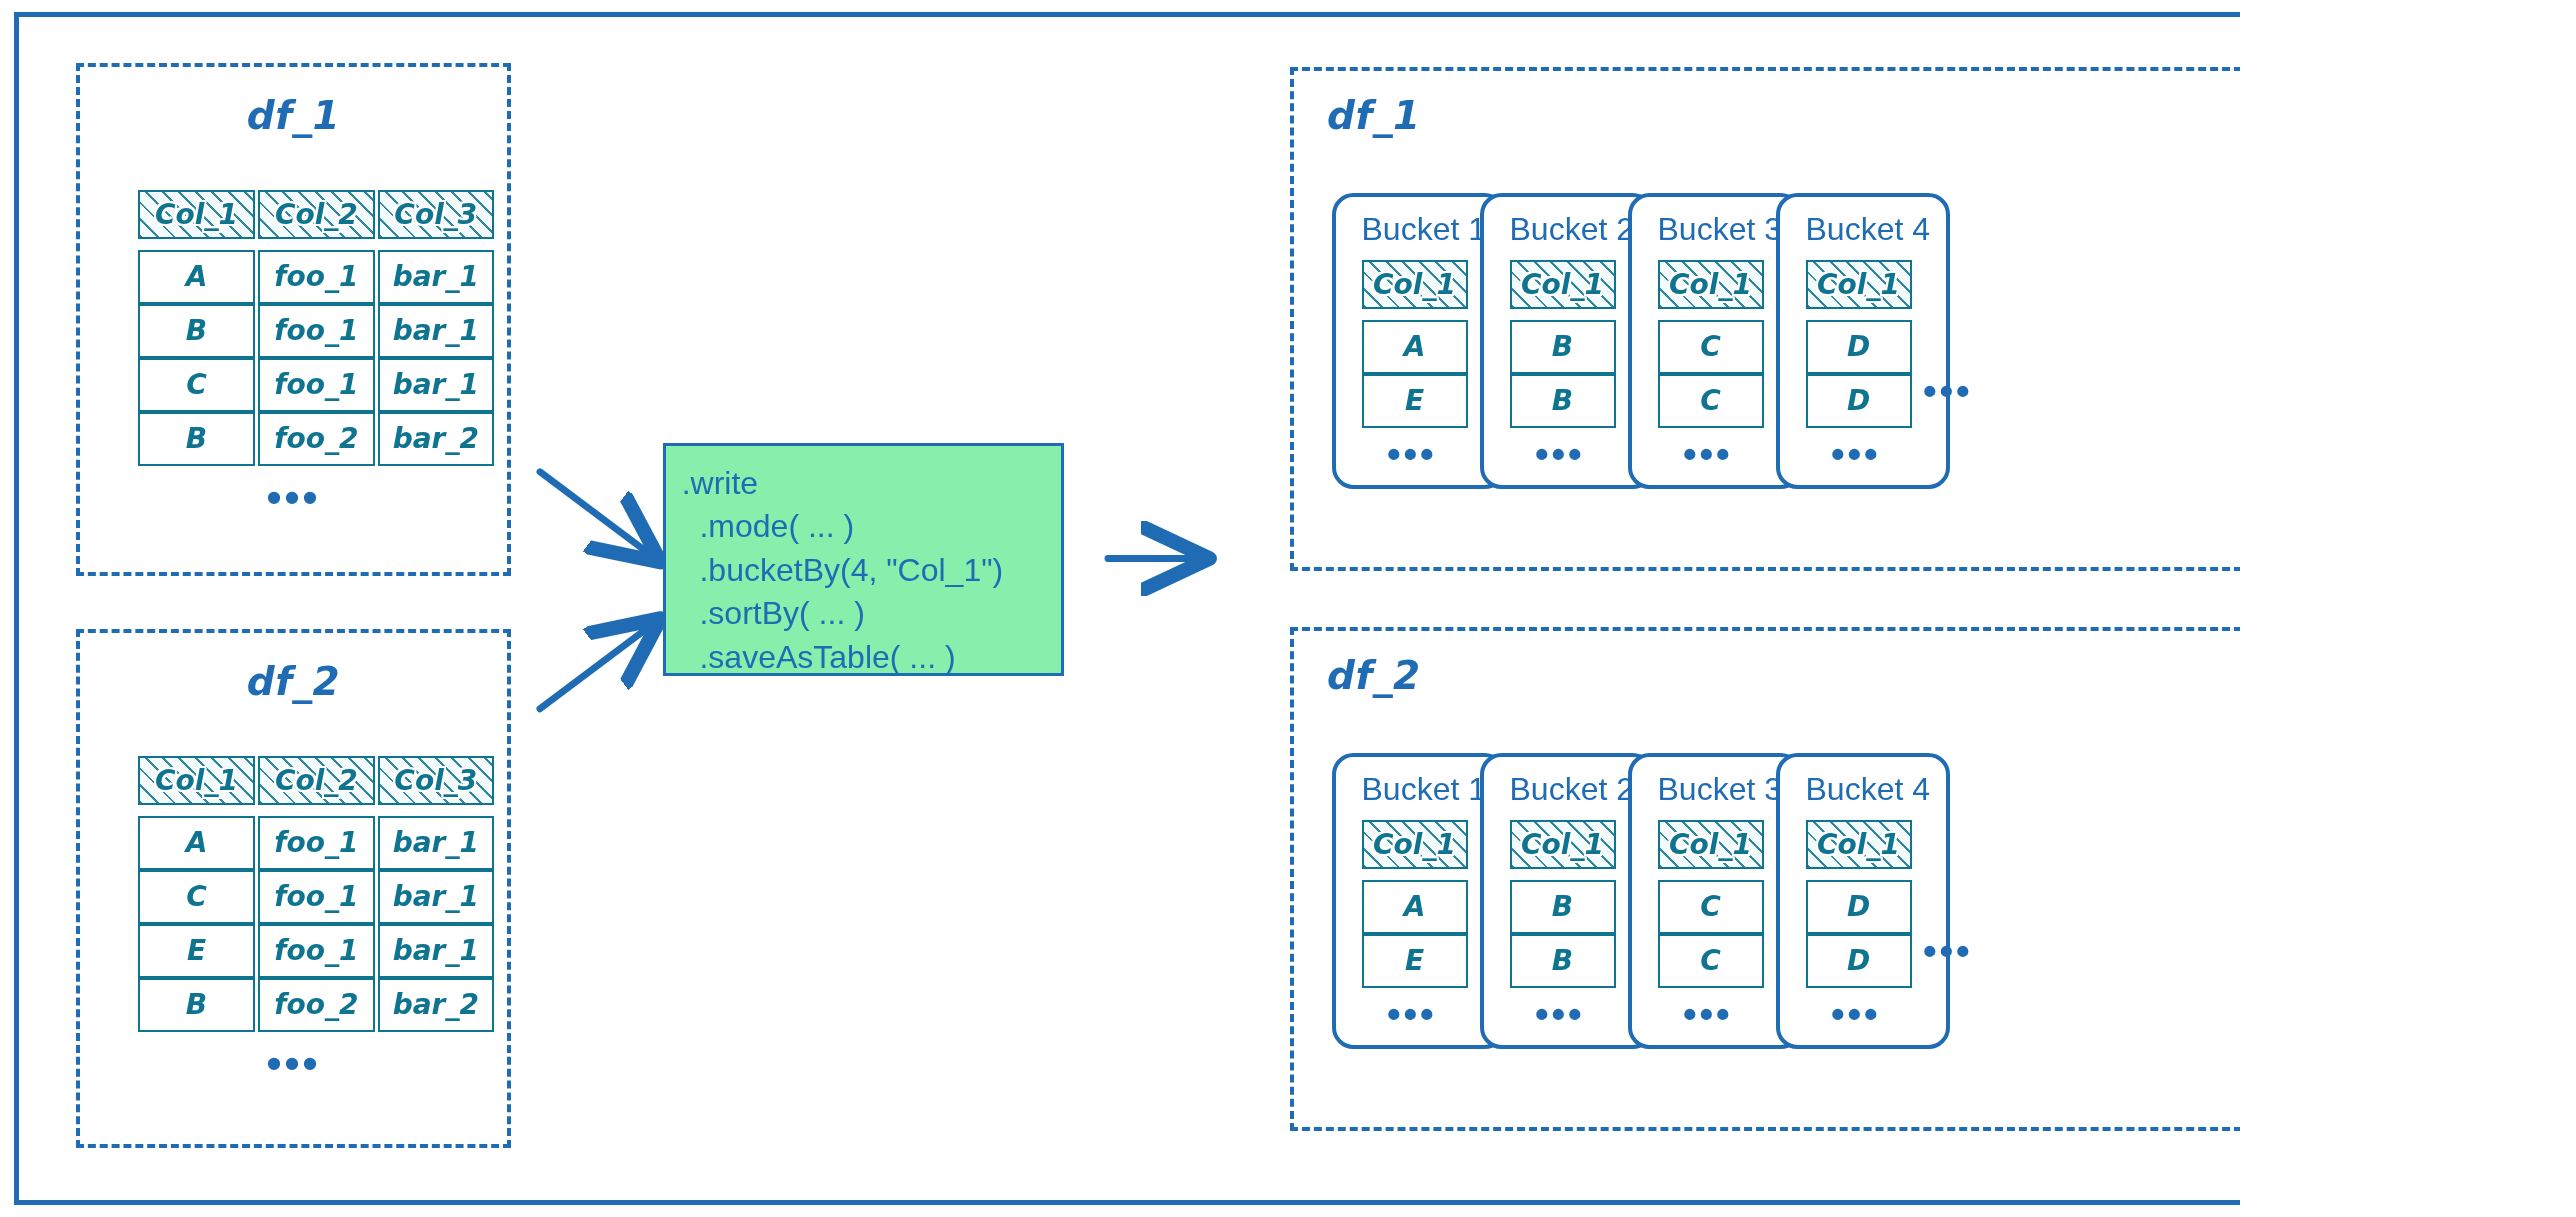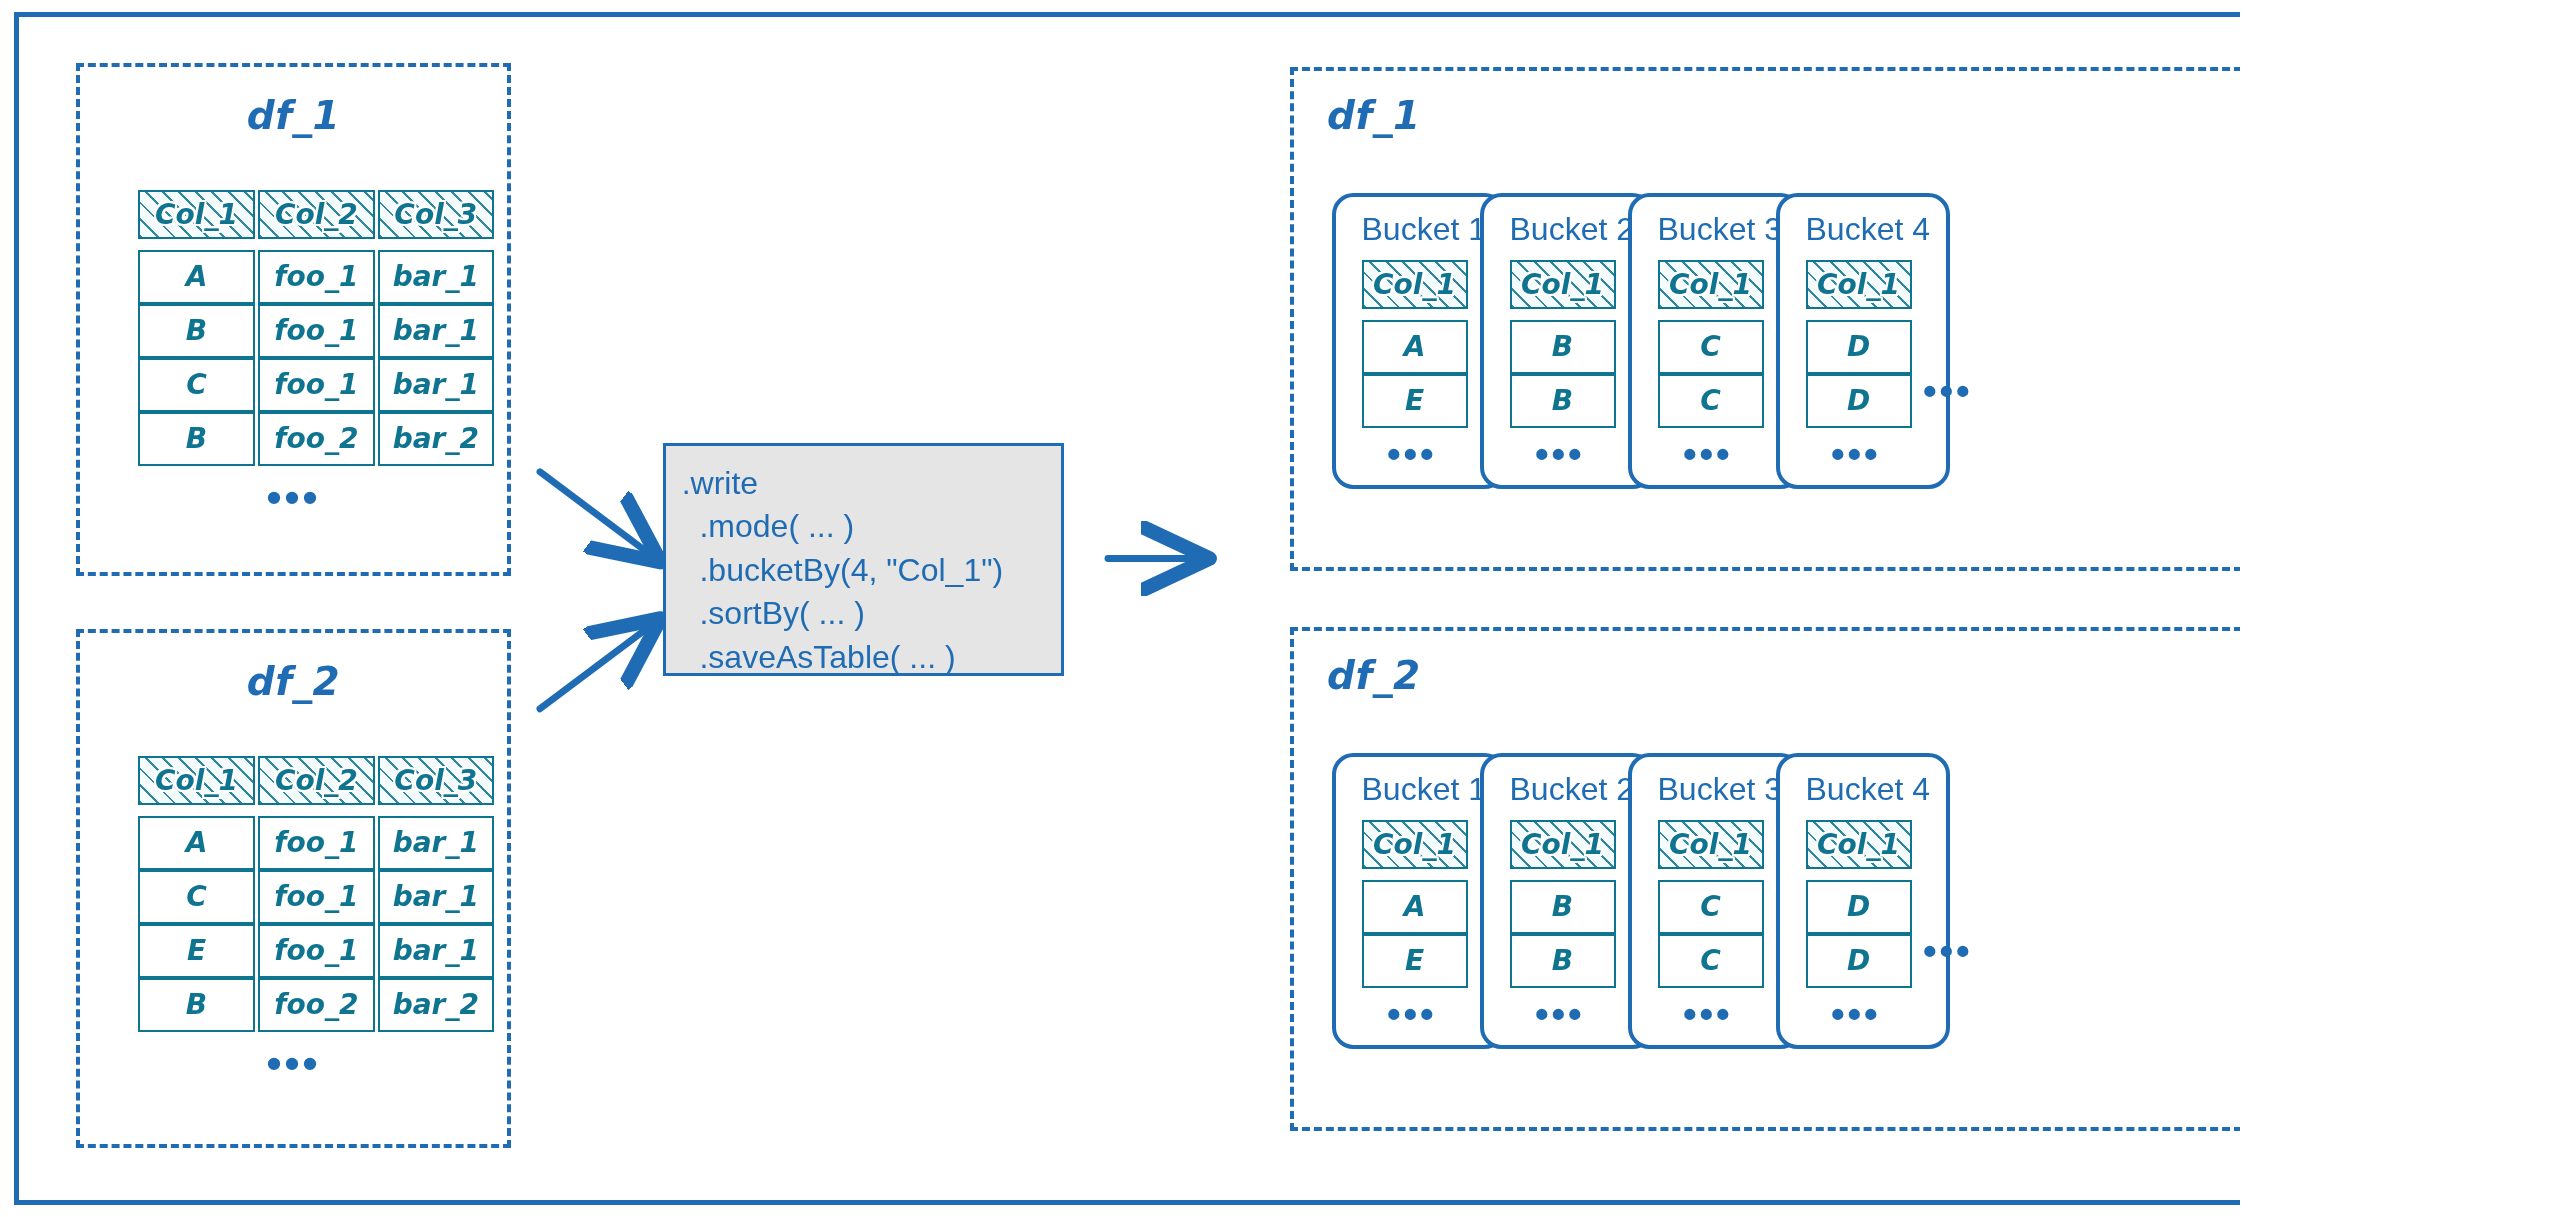--- a/index.html
+++ b/index.html
@@ -123,21 +123,21 @@
   .ellipsis-row {
     position: absolute;
     text-align: center;
   }
 
   
   .code-box {
     position: absolute;
     border: 3.9px solid #1f6cb4;
     box-sizing: border-box;
-    background: #e5e5e5;
+    background: #86efac;
     color: #1f6cb4;
     font-family: "Liberation Sans", sans-serif;
     font-size: 32px;
     line-height: 1.36;
     padding: 15.7px 0 15.7px 15.7px;
     white-space: pre;
   }
 
   
   .arrow-svg {

